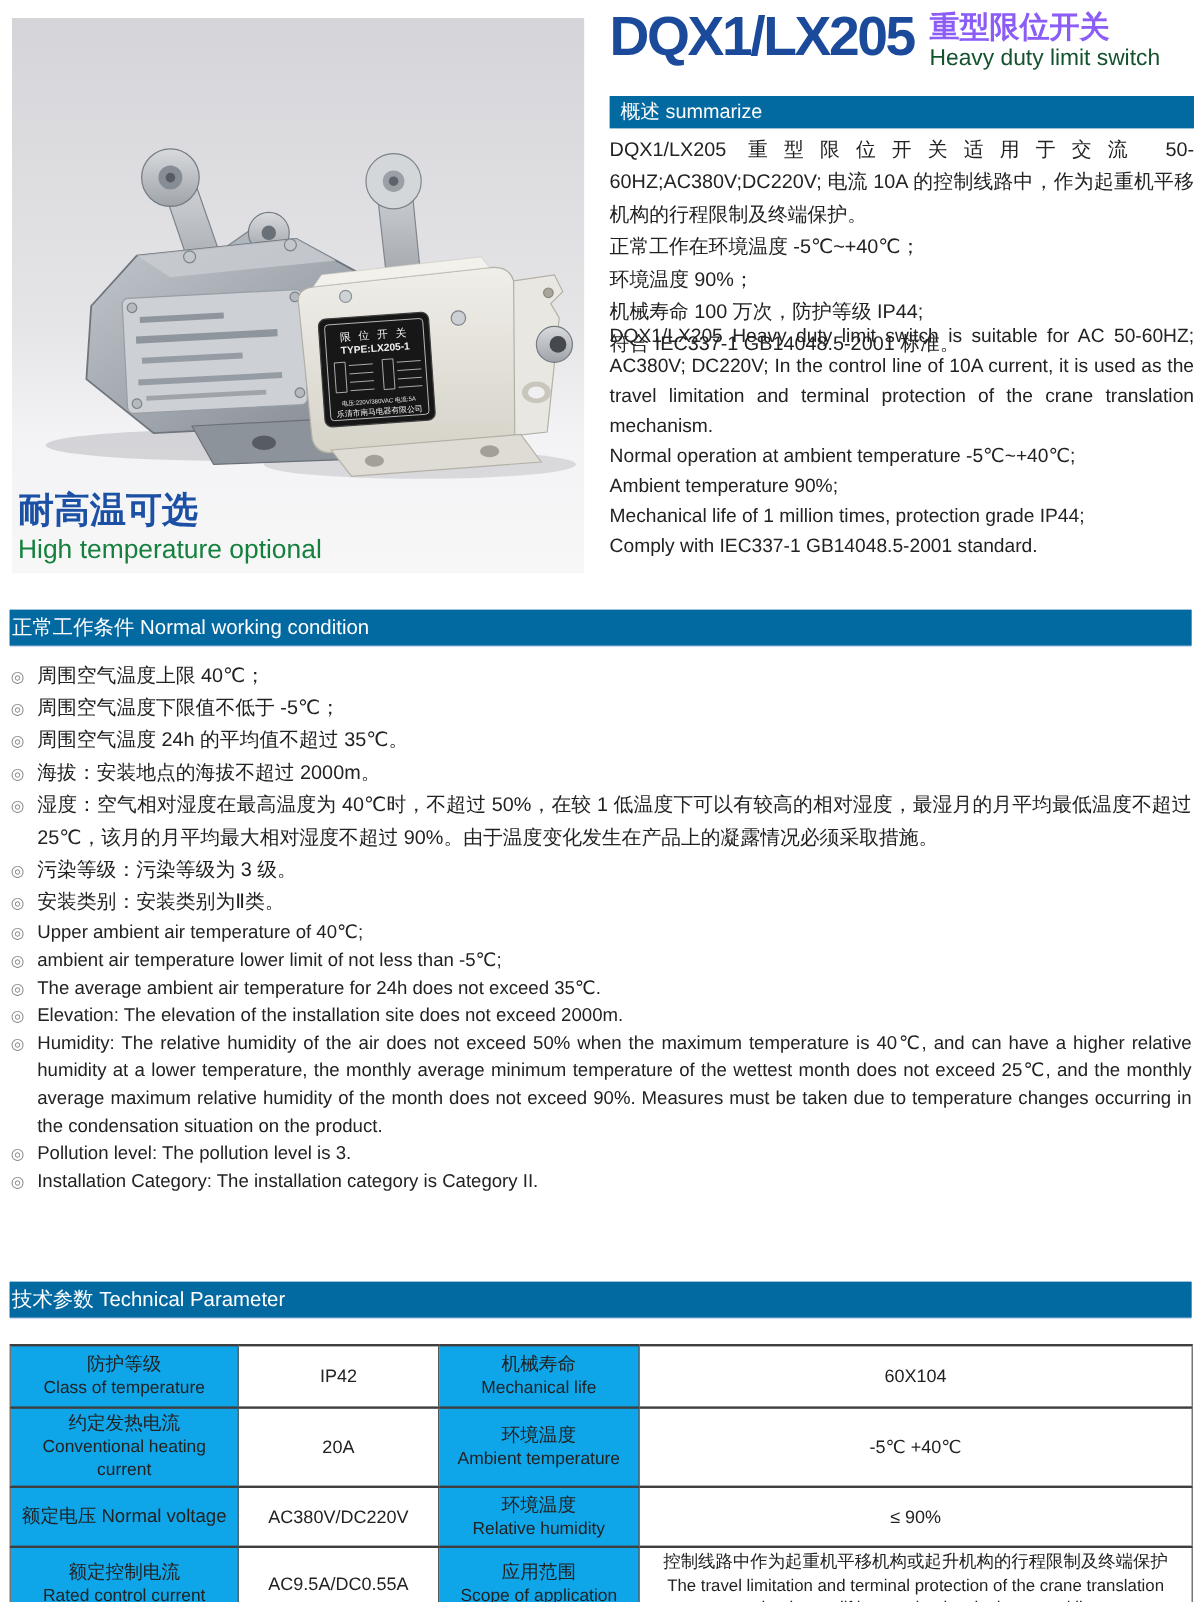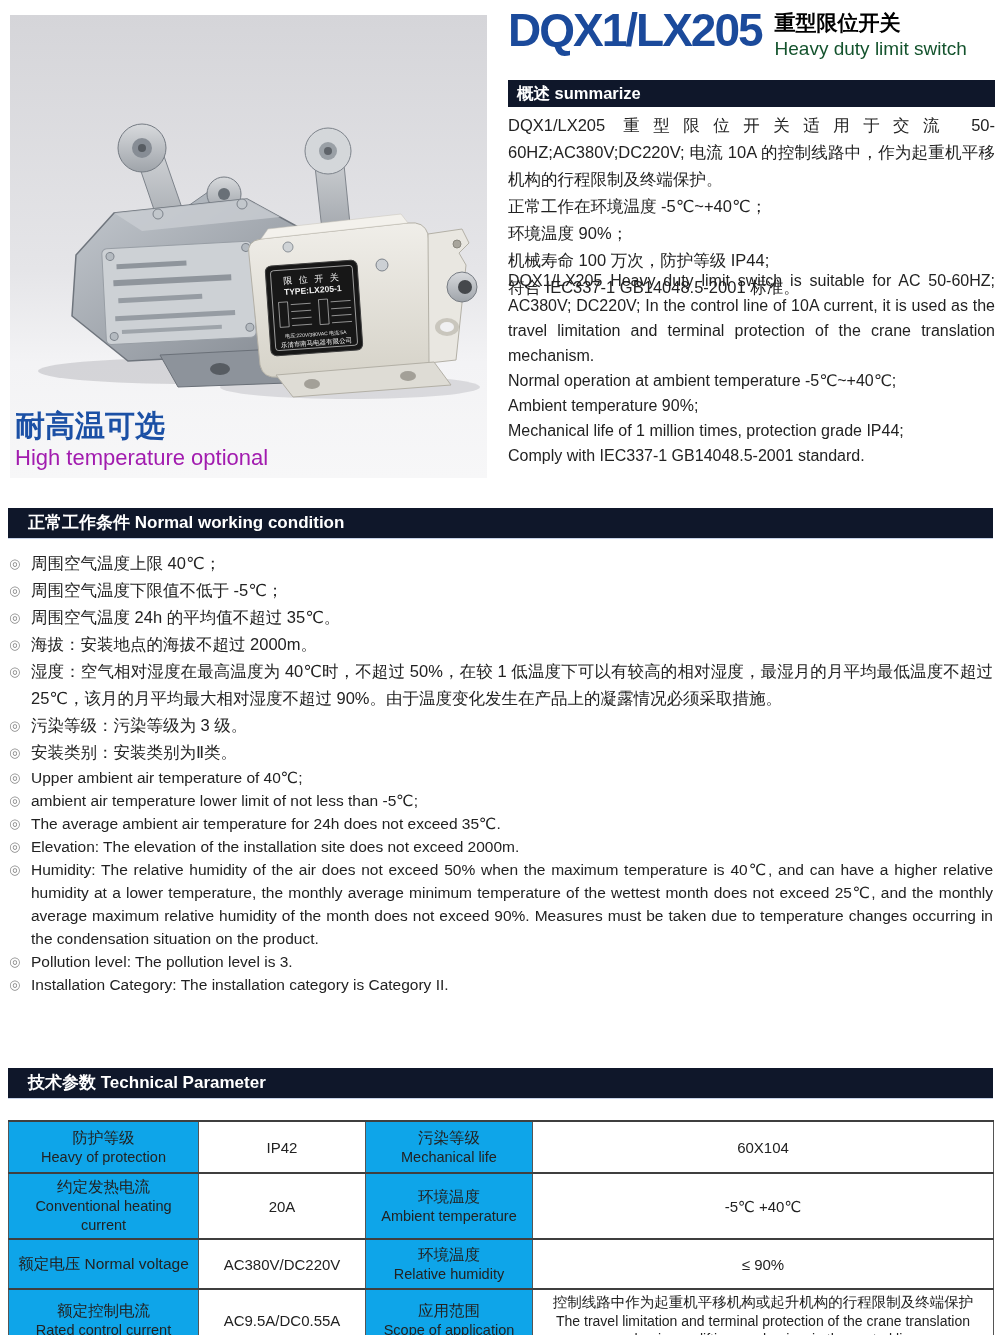--- a/index.html
+++ b/index.html
@@ -6,33 +6,33 @@
   #page {
     position:relative; width:1000px; height:1335px; background:#ffffff;
     font-family:"Liberation Sans","DejaVu Sans",sans-serif; color:#222; overflow:hidden;
   }
 
   
   .photo { position:absolute; left:10px; top:15px; width:477px; height:463px; }
   .photo svg { display:block; }
   .caption { position:absolute; left:5px; bottom:6px; }
   .caption-cn { font-size:30px; font-weight:bold; color:#1b50a5; line-height:36px; }
-  .caption-en { font-size:22px; color:#a21caf; line-height:28px; }
+  .caption-en { font-size:22px; color:#15803d; line-height:28px; }
 
   
   .titleblock { position:absolute; left:508px; top:4px; width:487px; display:flex; gap:13px; align-items:flex-start; }
   .model { font-size:46px; font-weight:bold; color:#1b4a9b; letter-spacing:-2px; line-height:52px;text-align:center; }
   .title-right { padding-top:5px; }
-  .t-cn { font-size:21px; font-weight:bold; color:#000000; line-height:28px; }
+  .t-cn { font-size:25px; font-weight:bold; color:#8b5cf6; line-height:28px; }
   .t-en { font-size:19px; color:#14532d; line-height:23px; }
 
   
-  .bar { background:#0f172a; color:#ffffff; box-sizing:border-box; font-weight:bold; }
+  .bar { background:#0369a1; color:#ffffff; box-sizing:border-box; font-weight:normal; }
   .bar-right { position:absolute; left:508px; top:80px; width:487px; height:27px; line-height:27px; font-size:16.5px; padding-left:9px; }
-  .bar-full { position:absolute; left:8px; width:985px; height:30px; line-height:30px; font-size:17px; padding-left:20px; box-shadow:0 1px 0 #c6d2e8; }
+  .bar-full { position:absolute; left:8px; width:985px; height:30px; line-height:30px; font-size:17px; padding-left:2px; box-shadow:0 1px 0 #c6d2e8; }
   #bar-normal { top:508px; }
   #bar-tech { top:1068px; }
 
   
   .summary-cn { position:absolute; left:508px; top:112px; width:487px; font-size:16.5px; line-height:27px; }
   .summary-cn .p1 { text-align:justify; }
   .summary-en { position:absolute; left:508px; top:268px; width:487px; font-size:16px; line-height:25px; }
   .summary-en .p1 { text-align:justify; }
 
   
@@ -257,27 +257,27 @@
     <colgroup>
         <col style="width:190px">
         <col style="width:167px">
         <col style="width:167px">
         <col style="width:461px">
       </colgroup>
     <tbody>
       <tr style="height:52px">
         <td class="lbl">
           <div class="cellcn">防护等级</div>
-          <div class="cellen">Heavy of protection</div>
+          <div class="cellen">Class of temperature</div>
         </td>
         <td>
           <div class="cellv">IP42</div>
         </td>
         <td class="lbl">
-          <div class="cellcn">污染等级</div>
+          <div class="cellcn">机械寿命</div>
           <div class="cellen">Mechanical life</div>
         </td>
         <td>
           <div class="cellv">60X104</div>
         </td>
       </tr>
       <tr style="height:50px">
         <td class="lbl">
           <div class="cellcn">约定发热电流</div>
           <div class="cellen">Conventional heating current</div>

